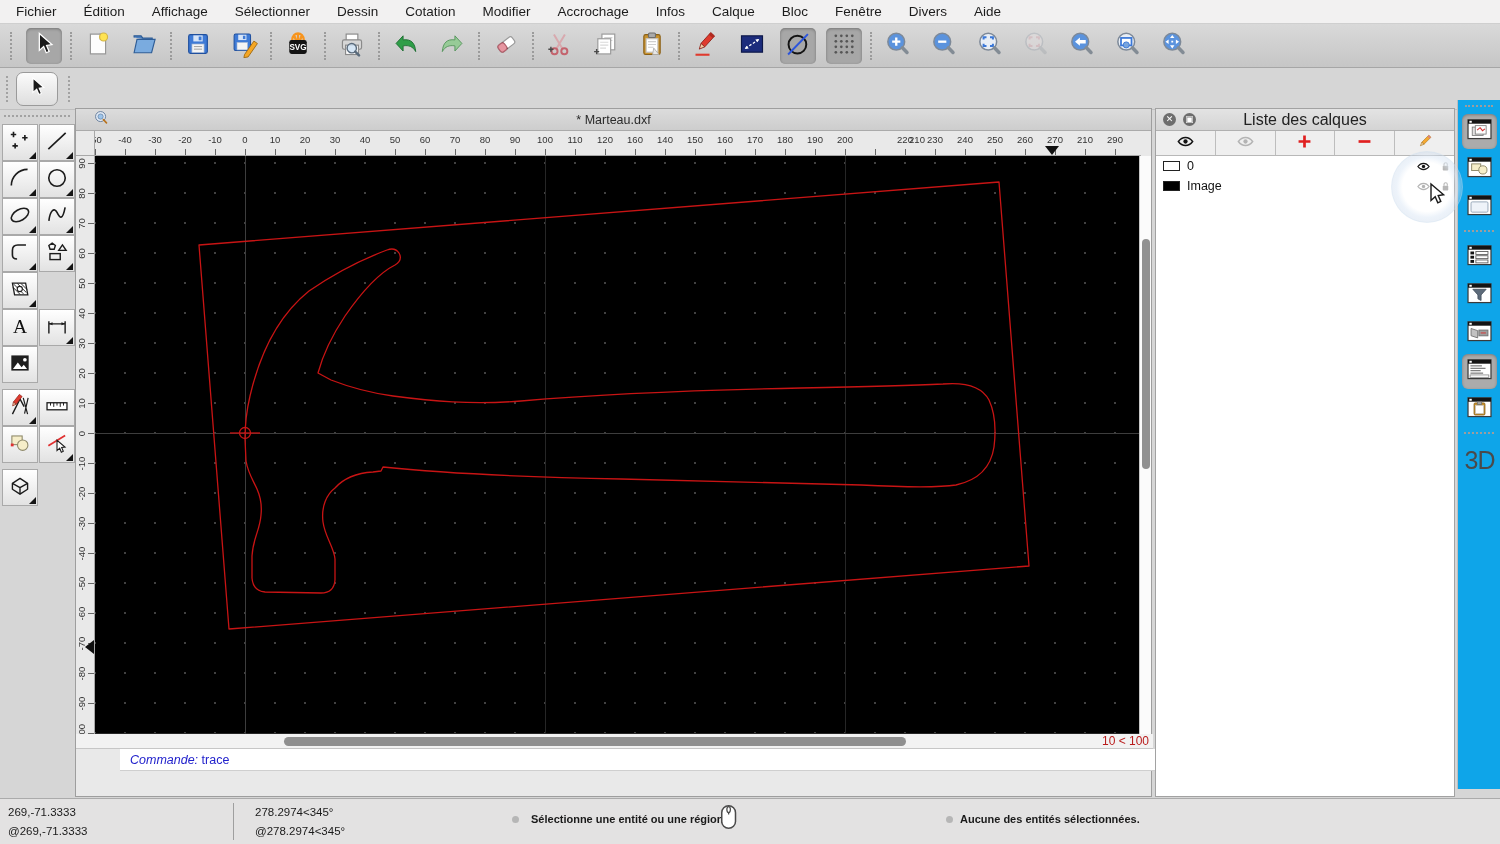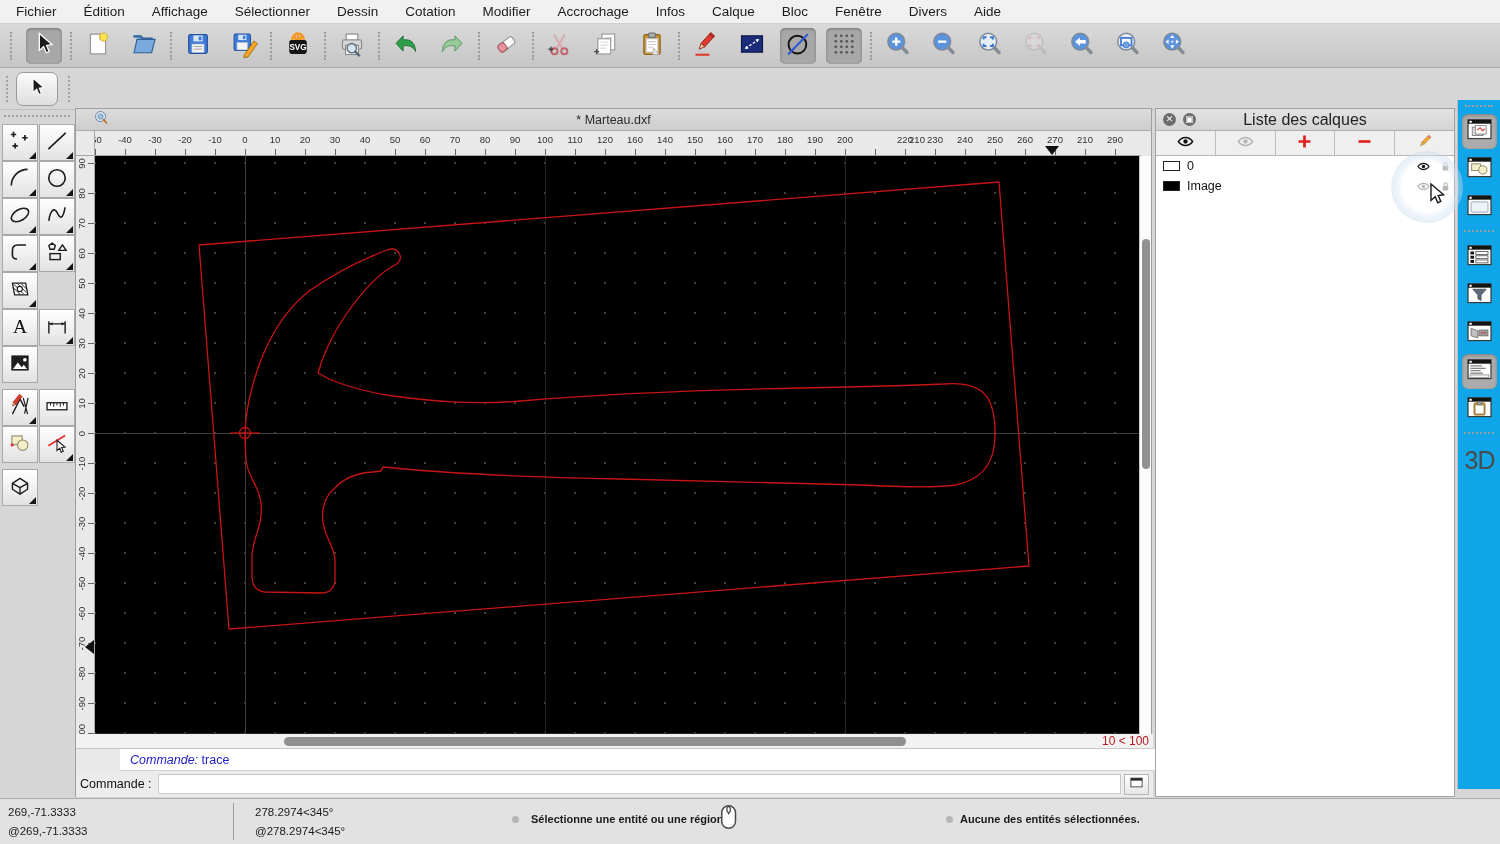--- a/index.html
+++ b/index.html
@@ -695,30 +695,20 @@
       <div class="thumb"></div>
       <div id="zoomstatus">10 &lt; 100</div>
     </div>
 
     <div id="cmdhistory">
       <span class="lbl">Commande:</span><span> trace</span>
       <div id="cmdhist-scroll">
         <div class="thumb"></div>
       </div>
     </div>
-    <div id="cmdrow">
-      <span class="lbl">Commande :</span>
-      <input id="cmdinput" value="" style="">
-      <div id="cmdexpand">
-          <span><svg width="15" height="15" viewBox="0 0 24 24">
-              <rect x="3" y="5" width="18" height="14" fill="#fff" stroke="#3a3a3a" stroke-width="1.4"></rect>
-              <rect x="3" y="5" width="18" height="4" fill="#2a2a2a"></rect>
-            </svg></span>
-        </div>
-    </div>
   </div>
 
   <div id="layerpanel">
     <div id="lp-header">
       <div class="lp-circ">✕</div>
       <div class="lp-circ">▣</div>
       <span class="ttl">Liste des calques</span>
     </div>
     <div id="lp-toolbar">
         <div class="lp-tbtn">

